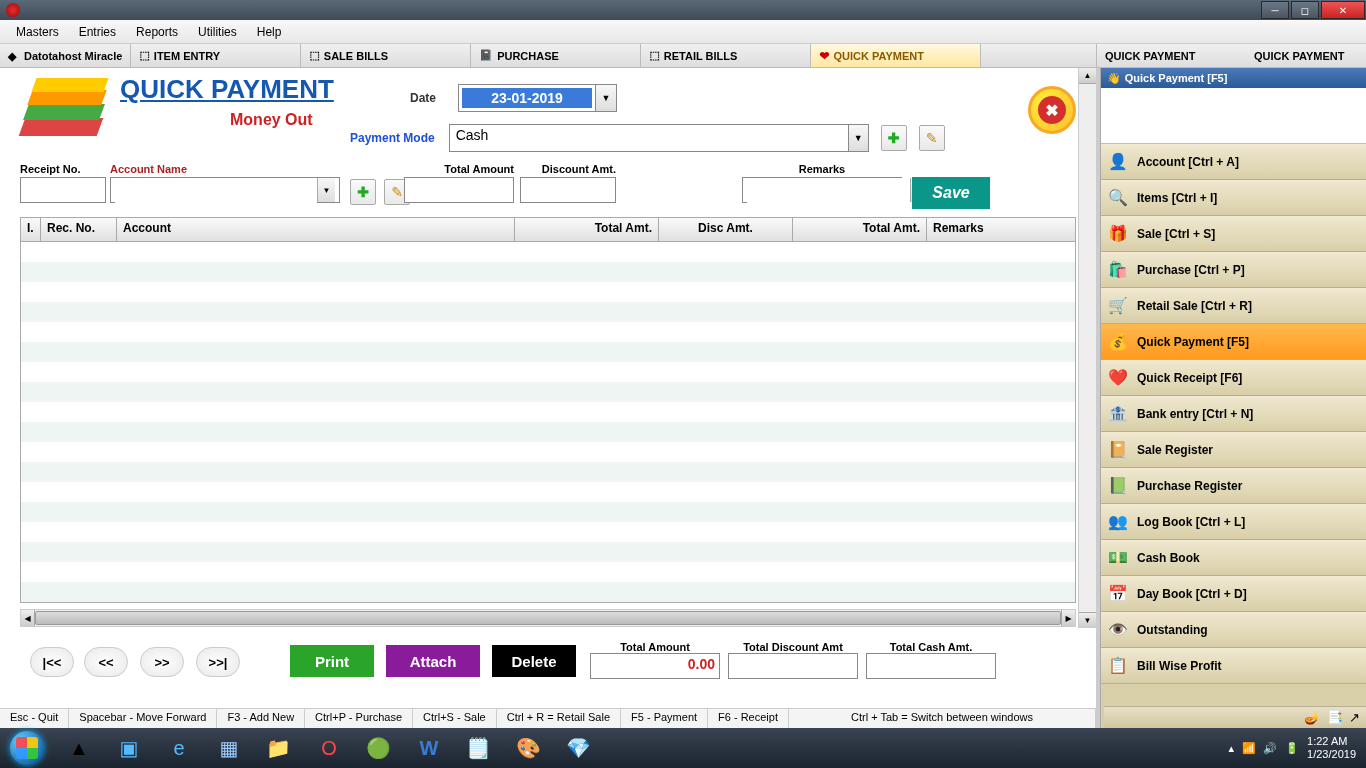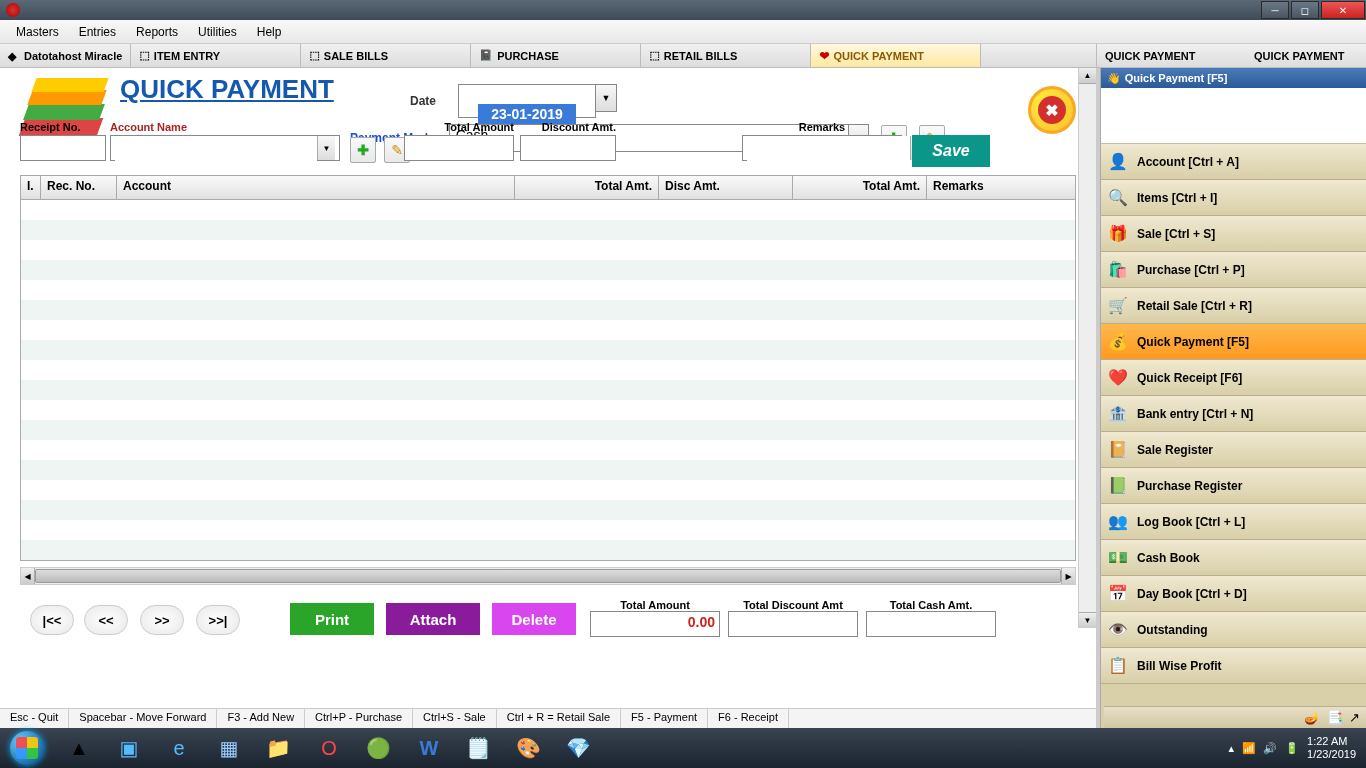--- a/index.html
+++ b/index.html
@@ -43,35 +43,35 @@
 .qp-title { margin-left: 110px; font-size: 26px; font-weight: bold; color: #1558b0; text-decoration: underline; font-family: Arial; }
 .qp-sub { margin-left: 110px; font-size: 16px; font-weight: bold; color: #c22; margin-top: 6px; margin-left: 220px; }
 
 .field-block { position: absolute; display: flex; align-items: center; gap: 8px; font-size: 12px; }
 .field-block label { font-weight: bold; color: #333; }
 .field-block.mode label { color: #1d4ed8; }
 
 .date-row { top: 16px; left: 410px; }
 .mode-row { top: 56px; left: 350px; }
 
-.date-input { width: 138px; height: 28px; border: 1px solid #888; background: #fff; color: #fff; font-weight: bold; font-size: 14px; text-align: center; padding: 16px; position: relative; }
+.date-input { width: 138px; height: 28px; border: 1px solid #888; background: #fff; color: #fff; font-weight: bold; font-size: 14px; text-align: center; padding: 0; position: relative; }
 .date-input-inner { background: #3a7ad9; margin: 3px; padding: 2px 4px; }
 .date-drop { width: 22px; height: 28px; border: 1px solid #888; background: linear-gradient(#f8f8f8,#ddd); display: flex; align-items: center; justify-content: center; font-size: 9px; margin-left: -1px; }
 
 .mode-input { width: 400px; height: 28px; border: 1px solid #888; background: #fff; padding: 2px 6px; font-size: 14px; }
 .mode-drop { width: 20px; height: 28px; border: 1px solid #888; border-left: none; background: linear-gradient(#f8f8f8,#ddd); display: flex; align-items: center; justify-content: center; font-size: 9px; }
 .small-btn { width: 26px; height: 26px; border: 1px solid #aaa; background: linear-gradient(#fafafa,#e8e8e8); display: flex; align-items: center; justify-content: center; font-size: 14px; margin-left: 4px; border-radius: 2px; }
 .small-btn.plus { color: #2a2; font-weight: bold; }
 .small-btn.pencil { color: #c80; }
 
 .close-circle { position: absolute; right: 20px; top: 18px; width: 48px; height: 48px; border-radius: 50%; background: radial-gradient(circle at 30% 30%, #ffeb3b, #fbc02d); border: 3px solid #f9a825; display: flex; align-items: center; justify-content: center; }
 .close-circle .inner { width: 28px; height: 28px; border-radius: 50%; background: #d32f2f; color: #fff; display: flex; align-items: center; justify-content: center; font-weight: bold; font-size: 16px; }
 
 
-.entry-row { position: relative; height: 50px; margin-top: 6px; }
+.entry-row { position: relative; height: 50px; margin-top: 24px; }
 .entry-col { position: absolute; top: 0; }
 .entry-col label { font-size: 11px; font-weight: bold; display: block; text-align: left; margin-bottom: 2px; }
 .entry-col.red label { color: #a22; }
 .entry-col input, .entry-col .combo { height: 26px; border: 1px solid #888; background: #fff; font-size: 12px; padding: 0 4px; }
 .combo { display: flex; }
 .combo input { border: none; flex: 1; }
 .combo .dd { width: 18px; background: linear-gradient(#f8f8f8,#ddd); border-left: 1px solid #aaa; display: flex; align-items: center; justify-content: center; font-size: 8px; }
 
 .save-btn { position: absolute; right: 106px; top: 14px; width: 78px; height: 32px; background: #0a9688; color: #fff; font-size: 16px; font-weight: bold; border: none; display: flex; align-items: center; justify-content: center; font-style: italic; }
 
@@ -88,21 +88,21 @@
 .hscroll .arr { position: absolute; width: 14px; top: 0; bottom: 0; background: linear-gradient(#eee,#ccc); display: flex; align-items: center; justify-content: center; font-size: 8px; }
 .hscroll .arr.l { left: 0; border-right: 1px solid #aaa; }
 .hscroll .arr.r { right: 0; border-left: 1px solid #aaa; }
 
 
 .actions { position: relative; height: 48px; margin-top: 14px; }
 .nav-btn { position: absolute; width: 44px; height: 30px; border-radius: 16px; border: 1px solid #ccc; background: radial-gradient(#fff,#e8e8e8); font-size: 13px; font-weight: bold; display: flex; align-items: center; justify-content: center; top: 6px; }
 .act-btn { position: absolute; top: 4px; height: 32px; color: #fff; font-size: 15px; font-weight: bold; display: flex; align-items: center; justify-content: center; border: none; padding: 0 2px; }
 .act-btn.print { background: #2aa52a; left: 290px; width: 84px; }
 .act-btn.attach { background: #8a1b9a; left: 386px; width: 94px; }
-.act-btn.delete { background: #d946ef; left: 492px; width: 84px; }
+.act-btn.delete { background: #000000; left: 492px; width: 84px; }
 
 .total-box { position: absolute; top: 0; width: 130px; }
 .total-box label { font-size: 11px; font-weight: bold; display: block; text-align: center; }
 .total-box .val { height: 26px; border: 1px solid #888; background: #fff; color: #c22; font-weight: bold; font-size: 14px; text-align: right; padding: 2px 4px; }
 
 
 .statusbar { position: absolute; left: 0; right: 264px; height: 20px; background: #f4f4f4; border-top: 1px solid #ccc; display: flex; font-size: 11px; }
 .statusbar .sb { border-right: 1px solid #ccc; padding: 2px 10px; }
 
 
@@ -183,20 +183,21 @@
   <div class="leftpanel">
 
     <div class="lp-header">
       <div class="book-icon">
         <div class="b1"></div>
           <div class="b2"></div>
           <div class="b3"></div>
           <div class="b4"></div>
       </div>
       <div class="qp-title">QUICK PAYMENT</div>
+      <div class="qp-sub">Money Out</div>
 
       <div class="field-block date-row">
         <label>Date</label>
         <div style="margin-left:14px;display:flex">
           <div class="date-input">
               <div class="date-input-inner">23-01-2019</div>
             </div>
           <div class="date-drop">▼</div>
         </div>
       </div>
@@ -240,21 +241,21 @@
         </div>
       <button class="save-btn">Save</button>
     </div>
 
     <div class="grid">
       <div class="grid-head">
         <div class="gh" style="width:20px">I.</div>
         <div class="gh" style="width:76px">Rec. No.</div>
         <div class="gh" style="width:398px">Account</div>
         <div class="gh" style="width:144px;text-align:right">Total Amt.</div>
-        <div class="gh" style="width:134px;text-align:left">Disc Amt.</div>
+        <div class="gh" style="width:134px;text-align:center">Disc Amt.</div>
         <div class="gh" style="width:134px;text-align:right">Total Amt.</div>
         <div class="gh" style="flex:1;border-right:none">Remarks</div>
       </div>
       <div class="grid-body">
         <div class="stripe"></div>
           <div class="stripe"></div>
           <div class="stripe"></div>
           <div class="stripe"></div>
           <div class="stripe"></div>
           <div class="stripe"></div>
@@ -307,20 +308,21 @@
 
     <div class="statusbar" style="position:absolute;bottom:0;left:0;right:0">
       <div class="sb">Esc - Quit</div>
       <div class="sb">Spacebar - Move Forward</div>
       <div class="sb">F3 - Add New</div>
       <div class="sb">Ctrl+P - Purchase</div>
       <div class="sb">Ctrl+S - Sale</div>
       <div class="sb">Ctrl + R = Retail Sale</div>
       <div class="sb">F5 - Payment</div>
       <div class="sb">F6 - Receipt</div>
+      <div class="sb" style="flex:1;text-align:center">Ctrl + Tab = Switch between windows</div>
     </div>
   </div>
 
   <div class="rightpanel">
     <div class="rp-header">
         <span>👋</span>
         <span>Quick Payment [F5]</span>
       </div>
     <div class="rp-gap"></div>
     <div id="rp-items">

